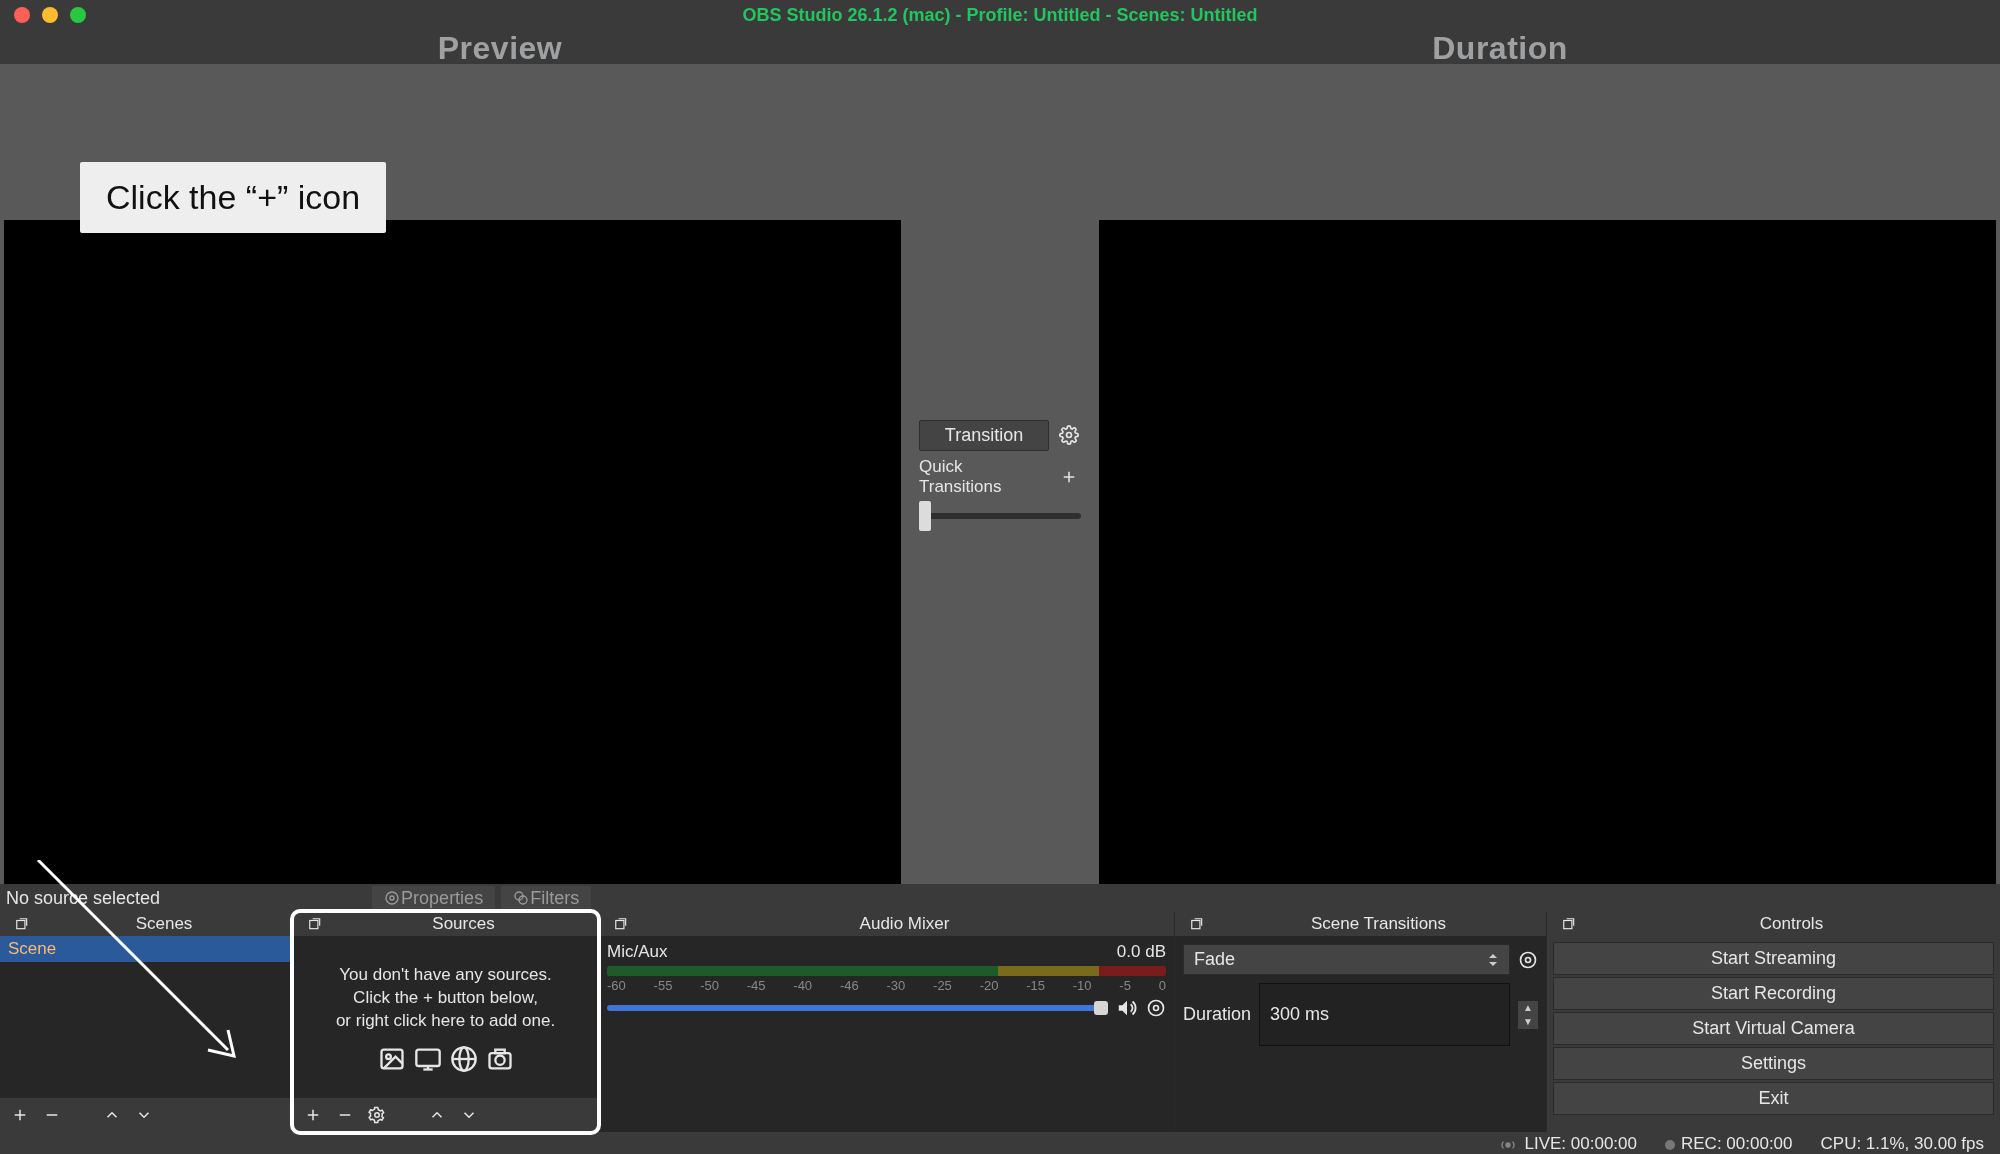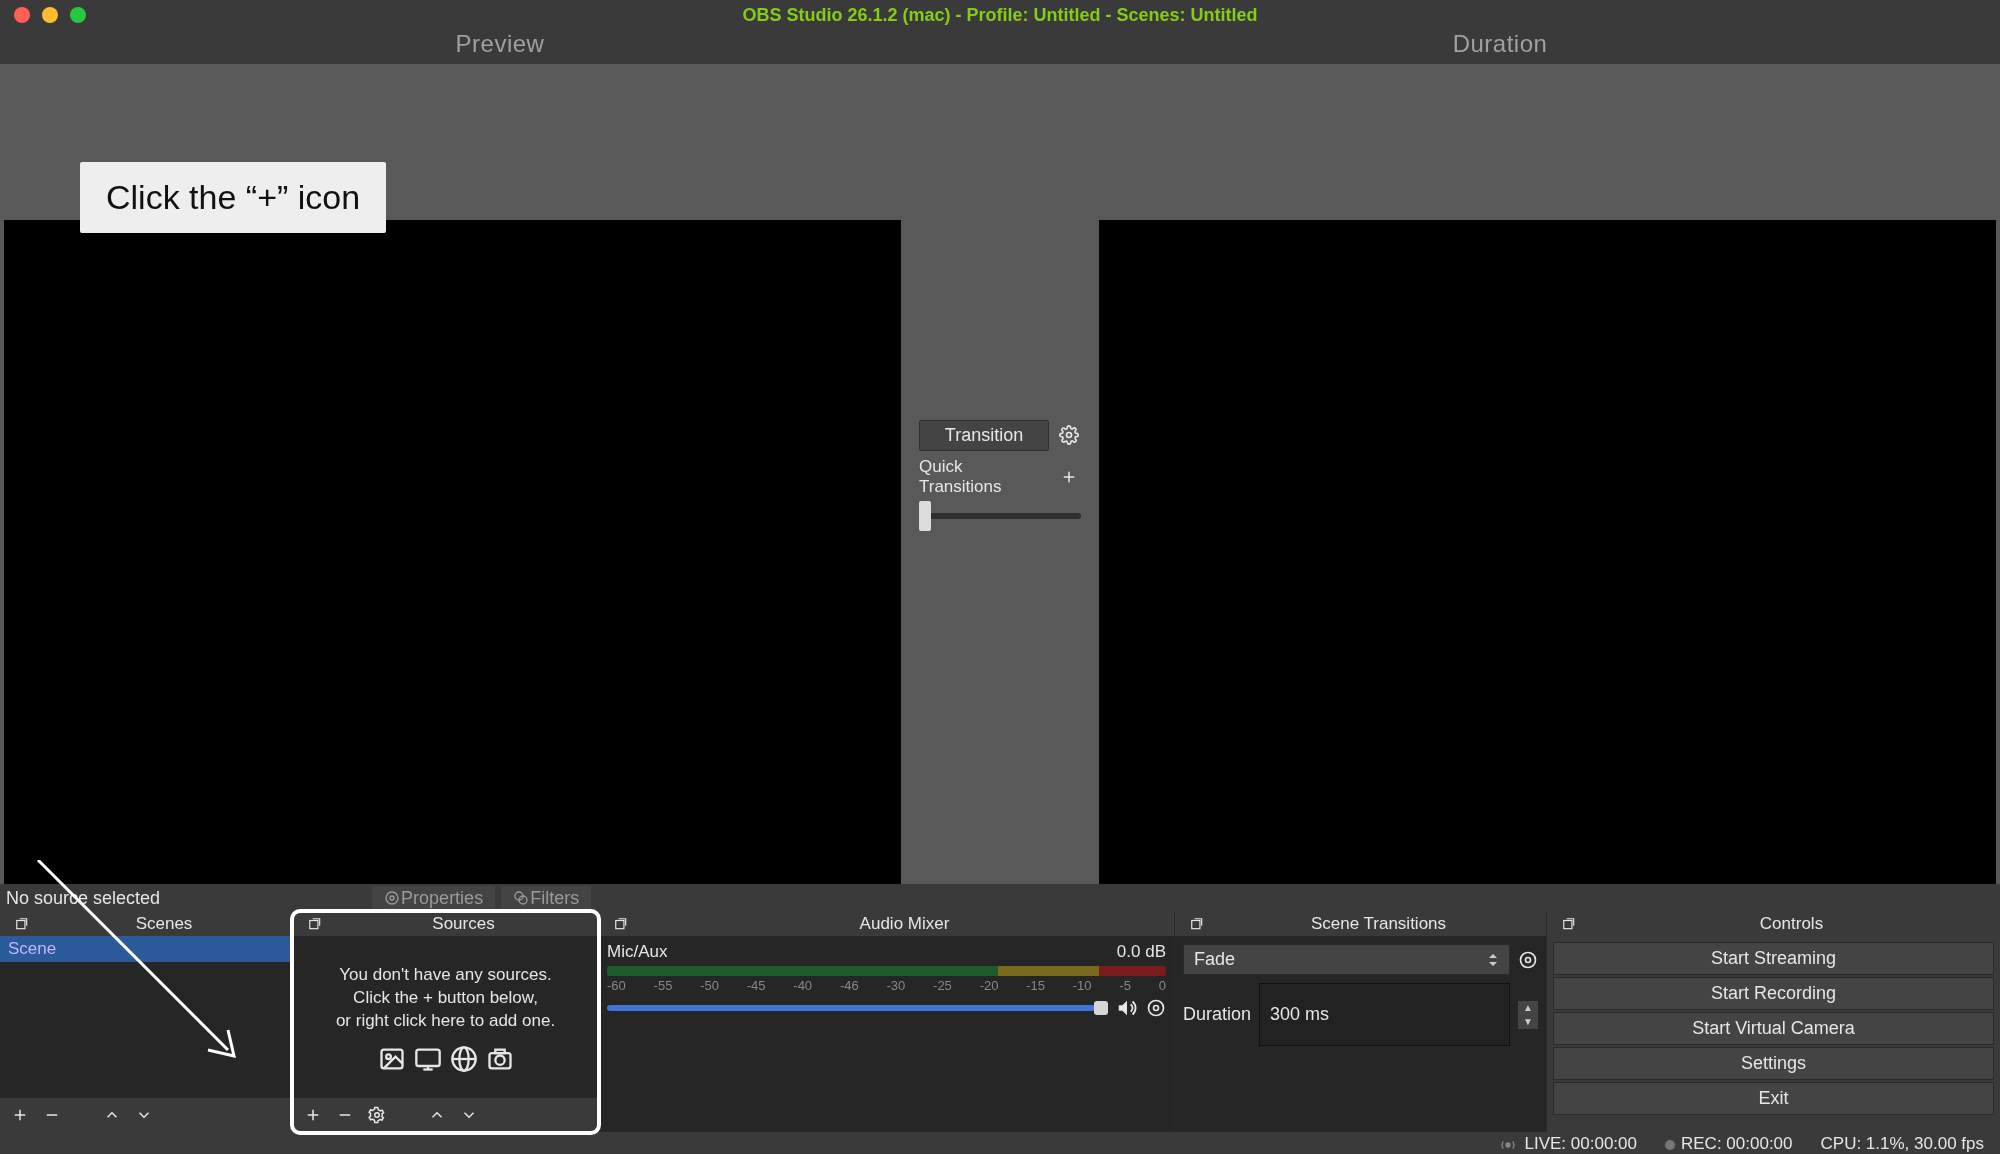--- a/index.html
+++ b/index.html
@@ -3,23 +3,23 @@
 <meta charset="utf-8">
 <style>
   * { box-sizing: border-box; margin: 0; padding: 0; font-family: -apple-system, BlinkMacSystemFont, "Segoe UI", Helvetica, Arial, sans-serif; }
   body { background: #3a3a3a; color: #e6e6e6; width: 2000px; height: 1154px; overflow: hidden; font-size: 18px; }
   .titlebar { height: 30px; background: #3a3a3a; display: flex; align-items: center; position: relative; }
   .traffic { display: flex; gap: 12px; padding-left: 14px; }
   .tl { width: 16px; height: 16px; border-radius: 50%; }
   .tl.close { background: #ff5f57; }
   .tl.min { background: #febc2e; }
   .tl.max { background: #28c840; }
-  .titlebar .title { position: absolute; left: 0; right: 0; text-align: center; font-weight: 600; font-size: 18px; color: #84cc16; pointer-events: none; }
+  .titlebar .title { position: absolute; left: 0; right: 0; text-align: center; font-weight: 600; font-size: 18px; color: #22c55e; pointer-events: none; }
   .mode-headers { display: flex; height: 34px; background: #3a3a3a; }
-  .mode-headers .hdr { flex: 1; text-align: center; font-weight: 400; font-size: 24px; color: #9fa0a1; letter-spacing: 0.5px; }
+  .mode-headers .hdr { flex: 1; text-align: center; font-weight: 700; font-size: 32px; color: #9fa0a1; letter-spacing: 0.5px; }
   .studio { display: flex; height: 820px; background: #595959; }
   .pane { flex: 1; position: relative; }
   .video { position: absolute; left: 4px; right: 4px; top: 156px; bottom: 0; background: #000; }
   .video.right { left: 4px; right: 4px; }
   .center-col { width: 190px; display: flex; flex-direction: column; align-items: stretch; justify-content: center; gap: 6px; padding: 0 14px; }
   .center-col .row { display: flex; align-items: center; gap: 8px; }
   .btn { background: #444; border: 1px solid #2e2e2e; color: #e6e6e6; font-size: 18px; padding: 4px 14px; text-align: center; border-radius: 2px; }
   .btn.tr { flex: 1; }
   .iconbtn { width: 24px; height: 24px; display: flex; align-items: center; justify-content: center; color: #e6e6e6; }
   .slider-track { height: 6px; background: #2f2f2f; border-radius: 3px; position: relative; margin: 10px 0; }
@@ -33,21 +33,21 @@
   .dock { display: flex; flex-direction: column; border-right: 1px solid #2a2a2a; position: relative; }
   .dock.scenes { width: 293px; }
   .dock.sources { width: 306px; }
   .dock.mixer { width: 576px; }
   .dock.trans { width: 372px; }
   .dock.controls { flex: 1; border-right: none; }
   .dock-title { height: 24px; background: #3a3a3a; display: flex; align-items: center; font-size: 17px; color: #e6e6e6; padding-left: 12px; }
   .dock-title .popicon { width: 20px; margin-right: 4px; display: flex; justify-content: center; }
   .dock-title .lbl { flex: 1; text-align: center; }
   .dock-body { flex: 1; background: #262626; position: relative; overflow: hidden; }
-  .scene-item { background: #2a5a99; color: #c4b5fd; padding: 3px 8px; font-size: 17px; }
+  .scene-item { background: #2a5a99; color: #fdba74; padding: 3px 8px; font-size: 17px; }
   .dock-toolbar { height: 34px; background: #3a3a3a; display: flex; align-items: center; gap: 4px; padding: 0 6px; }
   .tbtn { width: 28px; height: 28px; display: flex; align-items: center; justify-content: center; color: #e6e6e6; }
   .sources-highlight { position: absolute; inset: -3px; border: 4px solid #fff; border-radius: 10px; pointer-events: none; z-index: 20; }
   .empty-text { text-align: center; font-size: 17px; color: #e6e6e6; padding-top: 28px; line-height: 1.35; }
   .empty-icons { display: flex; justify-content: center; gap: 8px; margin-top: 12px; color: #e6e6e6; }
   .mixer-row { padding: 6px 8px 2px 8px; }
   .mixer-head { display: flex; justify-content: space-between; font-size: 17px; }
   .meter { height: 10px; background: #1a1a1a; margin-top: 4px; position: relative; border-radius: 2px; overflow: hidden; }
   .meter .seg { position: absolute; top: 0; bottom: 0; }
   .meter .g { left: 0; width: 70%; background: #1e5b2b; }

